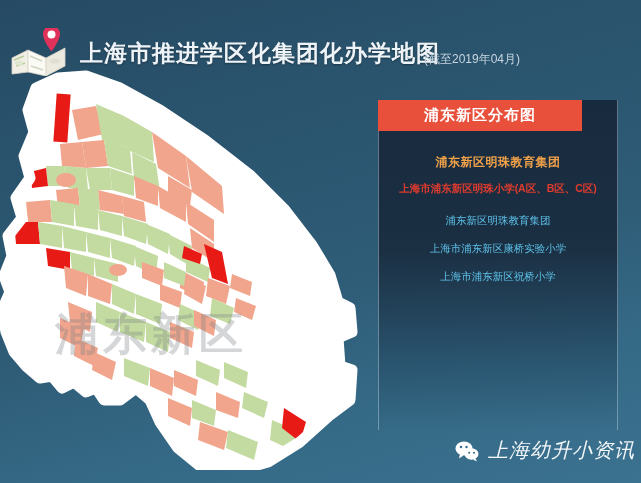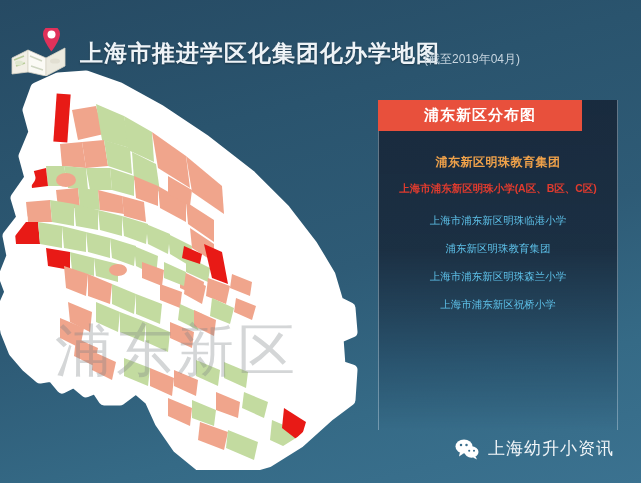--- a/index.html
+++ b/index.html
@@ -54,23 +54,23 @@
   #map-wrap {
     position: absolute;
     left: 0; top: 70px;
     width: 400px; height: 400px;
     z-index: 10;
   }
   #map-svg { display: block; }
 
   #map-watermark {
     position: absolute;
-    left: 55px; top: 313px;
-    font-size: 57px;
-    font-weight: normal;
+    left: 55px; top: 305px;
+    font-size: 44px;
+    font-weight: bold;
     letter-spacing: 4px;
     color: rgba(125,130,135,0.33);
     z-index: 14;
     pointer-events: none;
     white-space: nowrap;
   }
 
   
   #panel {
     position: absolute;
@@ -137,23 +137,24 @@
   #footer-brand {
     position: absolute;
     left: 455px; top: 437px;
     display: flex;
     align-items: center;
     z-index: 30;
   }
   #wechat-icon { width: 24px; height: 22px; margin-right: 9px; }
   #footer-brand-label {
     color: #f2f6f9;
-    font-size: 17px;
+    font-size: 20px;
     letter-spacing: 1px;
     white-space: nowrap;
+    font-style: italic;
   }
 </style>
 </head>
 <body>
 
 <div id="stage">
 
   <div id="header">
 
     <div id="map-pin-icon">
@@ -305,23 +306,22 @@
 
   <div id="panel">
     <div id="panel-body"></div>
 
     <div id="panel-header">浦东新区分布图</div>
 
     <div id="panel-list">
       <div class="group-title">浦东新区明珠教育集团</div>
 
       <div class="school-item highlight">上海市浦东新区明珠小学(A区、B区、C区)</div>
-      <div class="school-item">上海市浦东新区明珠临港小学</div>
       <div class="school-item">浦东新区明珠教育集团</div>
-      <div class="school-item">上海市浦东新区明珠森兰小学</div>
+      <div class="school-item">上海市浦东新区康桥实验小学</div>
       <div class="school-item">上海市浦东新区祝桥小学</div>
     </div>
   </div>
 
   <div id="footer-brand">
     <span id="wechat-icon">
       <svg width="24" height="22" viewBox="0 0 24 22">
         <ellipse cx="9" cy="8.5" rx="8.5" ry="7" fill="#ffffff"></ellipse>
         <polygon points="5,14 4,18.5 8.5,15.5" fill="#ffffff"></polygon>
         <circle cx="6" cy="7" r="1.25" fill="#3b6e8c"></circle>

